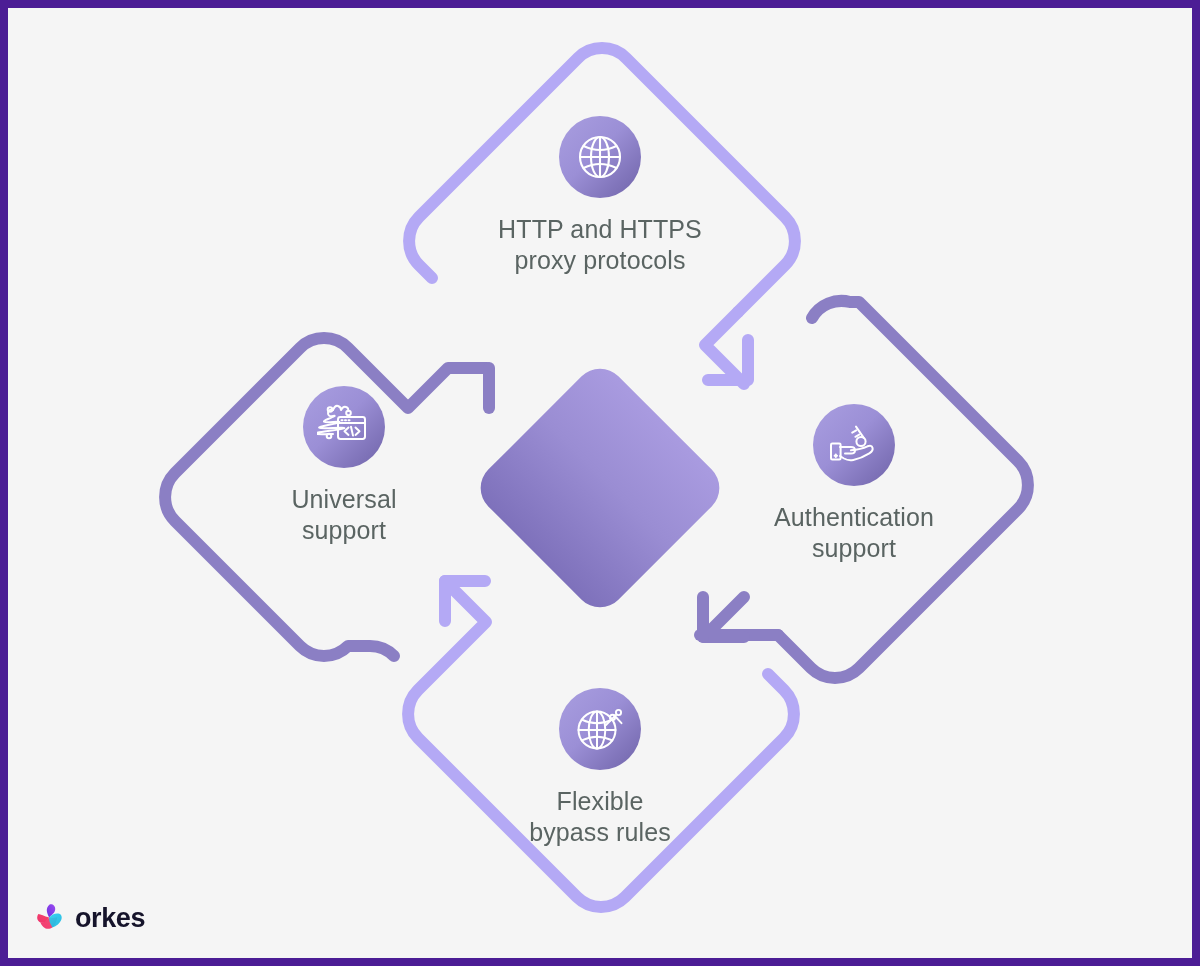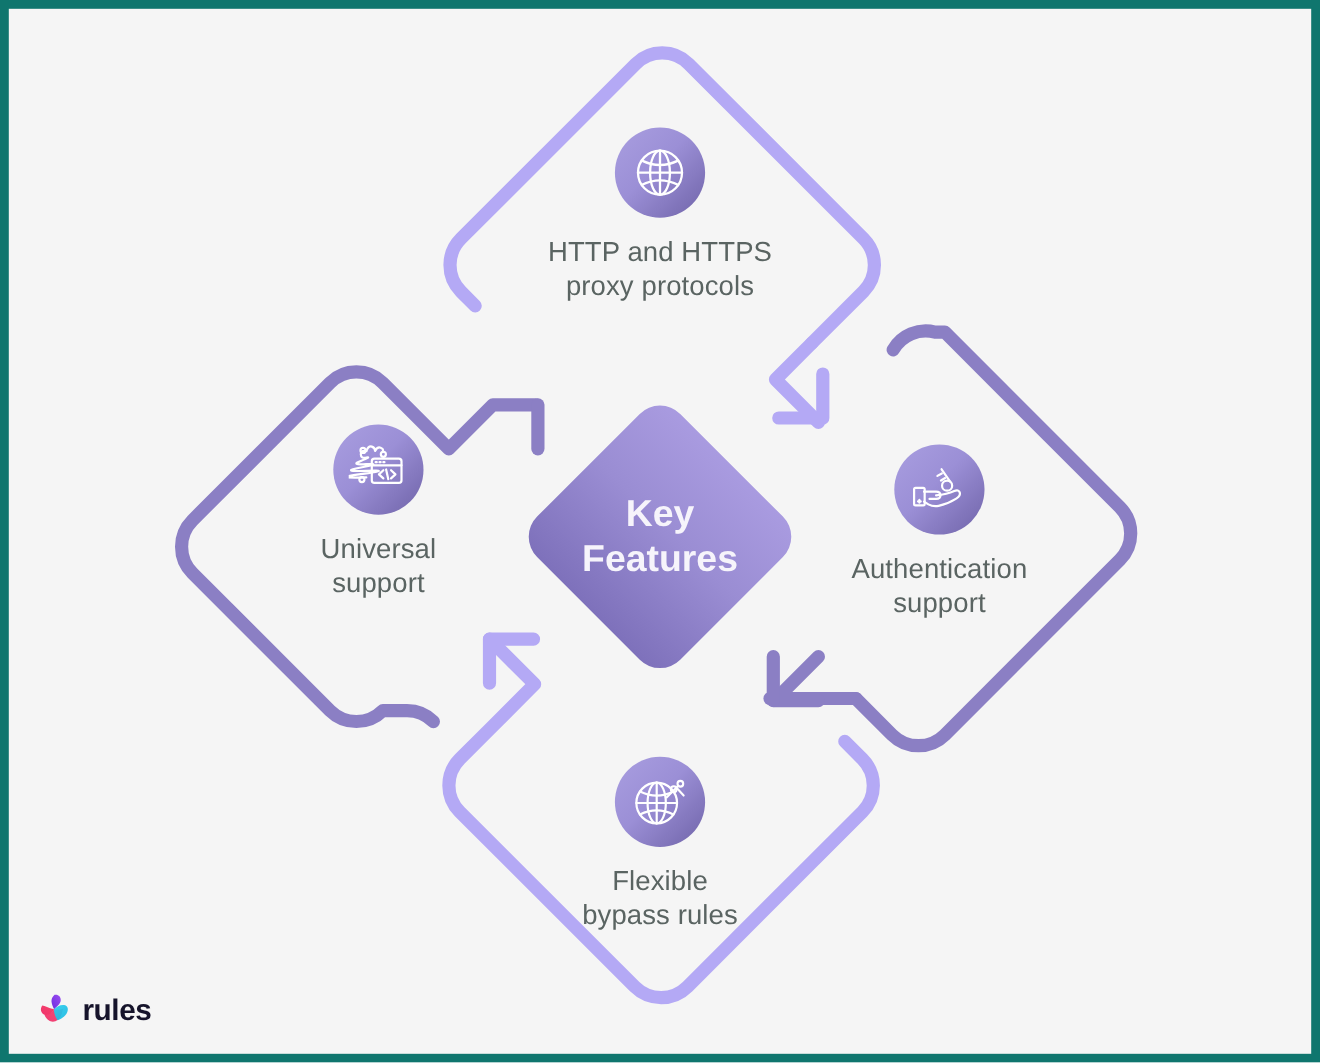--- a/index.html
+++ b/index.html
@@ -10,21 +10,21 @@
   body {
     width: 1200px;
     height: 966px;
     font-family: "Liberation Sans", sans-serif;
     overflow: hidden;
   }
   #canvas {
     position: relative;
     width: 1200px;
     height: 966px;
-    background: #0f766e;
+    background: #4c1d95;
     box-sizing: border-box;
   }
   #inner {
     position: absolute;
     left: 8px;
     top: 8px;
     width: 1184px;
     height: 950px;
     background: #f5f5f5;
     overflow: hidden;
@@ -279,24 +279,20 @@
               <line x1="41.4" y1="12.5" x2="48.5" y2="20.2"></line>
             </g>
           </g>
         </svg>
       </div>
       <div class="feature-label">Flexible
 bypass rules</div>
     </div>
 
     <div id="center-diamond"></div>
-    <div id="center-label-wrap">
-      <div id="center-label">Key
-Features</div>
-    </div>
 
     <div id="brand">
       <svg id="brand-mark" viewBox="0 0 40 40">
         <defs>
           <linearGradient id="gPink" x1="0" y1="1" x2="1" y2="0">
             <stop offset="0%" stop-color="#f0336d"></stop>
             <stop offset="100%" stop-color="#f4436a"></stop>
           </linearGradient>
           <linearGradient id="gPurple" x1="0" y1="1" x2="1" y2="0">
             <stop offset="0%" stop-color="#6e2ee0"></stop>
@@ -305,17 +301,17 @@
           <linearGradient id="gCyan" x1="0" y1="0" x2="1" y2="1">
             <stop offset="0%" stop-color="#2bd0f0"></stop>
             <stop offset="100%" stop-color="#18b6e0"></stop>
           </linearGradient>
         </defs>
         <path d="M 19.5 3 C 23 2 27 4.5 26.5 9.5 C 26 14 22 16 19 19.5 C 16 13 14 8 19.5 3 Z" fill="url(#gPurple)"></path>
         <path d="M 5.5 15 C 3 18.5 3.5 23.5 8 25.5 C 12.5 27.5 16.5 24 19 19.5 C 12.5 17.5 8.5 15.5 5.5 15 Z" fill="url(#gPink)"></path>
         <path d="M 8 25.5 C 10 31 15 35 20.5 33 C 26 31 28 25 29 19 C 24.5 20 21 20.5 19 19.5 C 17 22 13 26.5 8 25.5 Z" fill="url(#gPink)" opacity="0.95"></path>
         <path d="M 19 19.5 C 22 16 26 14 30.5 14.5 C 34 15 35.5 18.5 34 22.5 C 32.5 26.5 28 30 23 32 C 20 27.5 18.5 23 19 19.5 Z" fill="url(#gCyan)" opacity="0.92"></path>
       </svg>
-      <span id="brand-name">rules</span>
+      <span id="brand-name">orkes</span>
     </div>
 
   </div>
 </div>
 
 </body></html>

